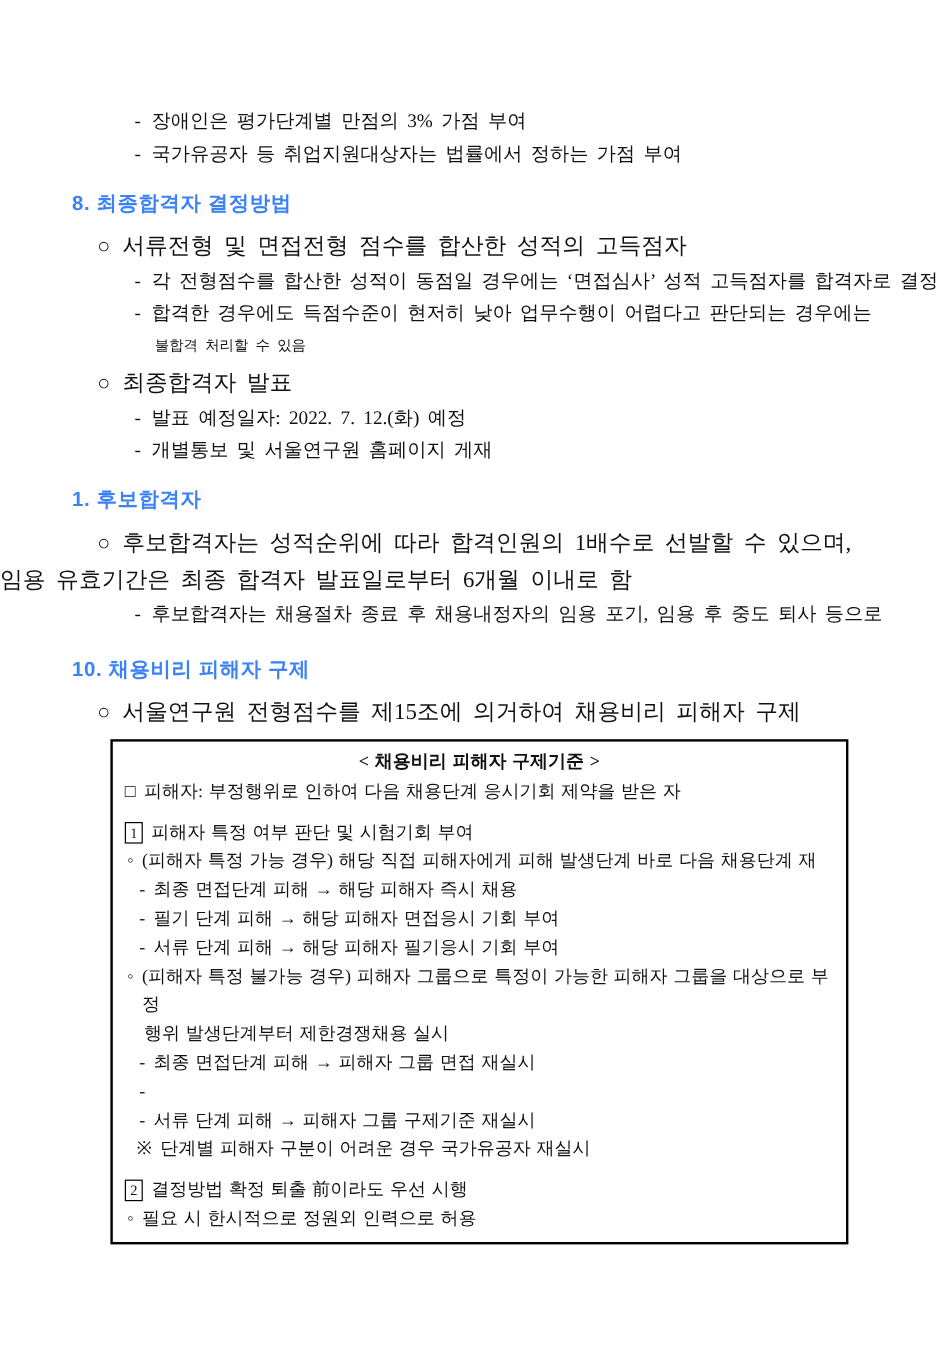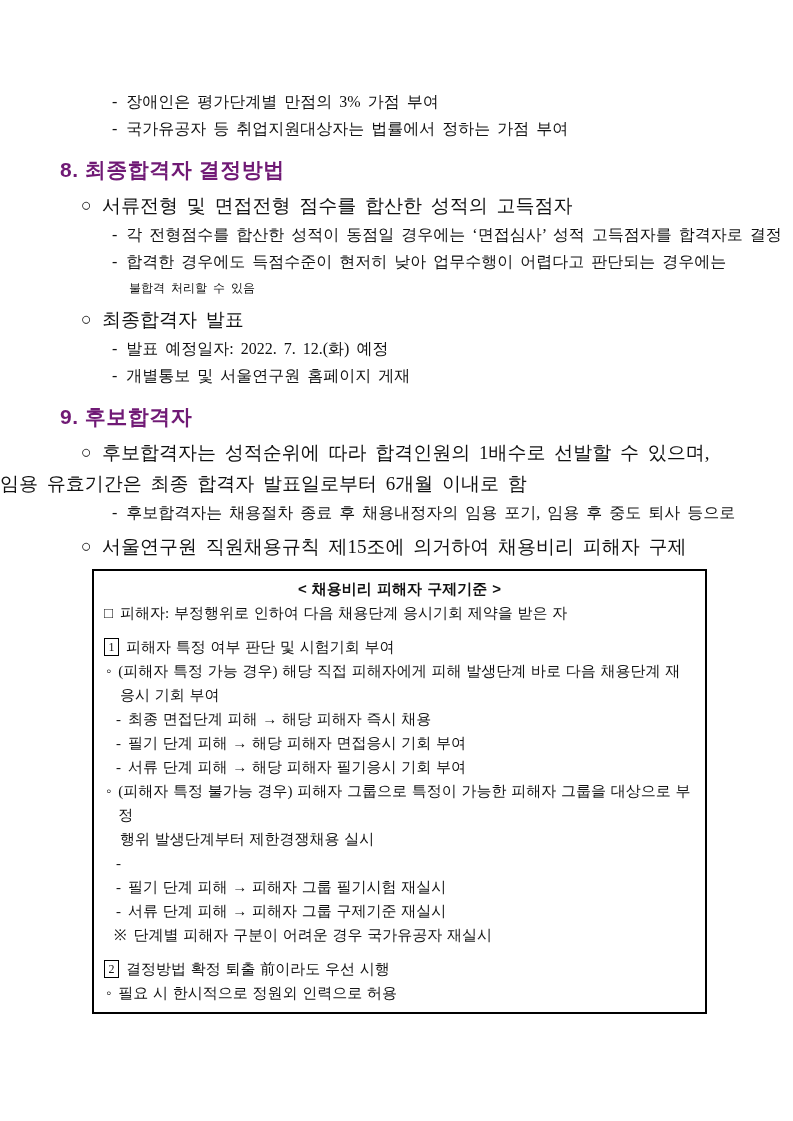--- a/index.html
+++ b/index.html
@@ -18,40 +18,40 @@
 
   
   .dash-sm { margin-left:112px; font-size:16px; line-height:27px; word-spacing:3px; }
   .dash-sm .blt { margin-right:9px; }
   .dash-sm-cont { margin-left:129px; font-size:12px; line-height:27px; word-spacing:3px; }
 
   
   .heading {
     margin-left:60px; margin-top:12px;
     font-family:"Liberation Sans","DejaVu Sans",sans-serif;
-    font-weight:700; font-size:21px; line-height:31px;
-    letter-spacing:0.5px; color:#701a75;
+    font-weight:700; font-size:17px; line-height:31px;
+    letter-spacing:0.5px; color:#3b82f6;
   }
 
   
   .circ { margin-left:81px; margin-top:5px; font-size:19px; line-height:31px; word-spacing:4px; }
   .circ .blt { margin-right:10px; font-size:18px; }
   .circ-cont { font-size:19px; line-height:31px; word-spacing:4px; }
 
   
   .rulebox {
     margin-left:92px; margin-top:7px;
     width:615px;
     border:2px solid #000;
     padding:5px 10px 7px 10px;
     font-size:15px; line-height:24px; word-spacing:1px;
   }
   .bx-title {
     text-align:center; font-weight:700; font-size:15px; line-height:25px;
-    font-family:Liberation Sans, sans-serif;
+    font-family:Liberation Serif, serif;
   }
   .bx-line { display:flex; align-items:flex-start; }
   .bx-line .blt { margin-right:7px; }
   .bx-gap { height:10px; }
   .bx-sq { margin-left:0; }
   .bx-num { margin-left:0; }
   .numbox {
     display:inline-block; flex:0 0 auto;
     min-width:15px; height:18px; margin-top:3px; margin-right:7px;
     border:1px solid #000; text-align:center;
@@ -98,36 +98,37 @@
   </div>
   <div class="line dash-sm">
     <span class="blt">-</span>
     <span>발표 예정일자: 2022. 7. 12.(화) 예정</span>
   </div>
   <div class="line dash-sm">
     <span class="blt">-</span>
     <span>개별통보 및 서울연구원 홈페이지 게재</span>
   </div>
 
-  <div class="heading">9. 후보합격자</div>
+  <div class="heading">1. 후보합격자</div>
 
   <div class="line circ">
     <span class="blt">○</span>
     <span>후보합격자는 성적순위에 따라 합격인원의 1배수로 선발할 수 있으며,</span>
   </div>
   <div class="circ-cont">임용 유효기간은 최종 합격자 발표일로부터 6개월 이내로 함</div>
   <div class="line dash-sm">
     <span class="blt">-</span>
     <span>후보합격자는 채용절차 종료 후 채용내정자의 임용 포기, 임용 후 중도 퇴사 등으로</span>
   </div>
 
+  <div class="heading" style="margin-top:16px">10. 채용비리 피해자 구제</div>
 
   <div class="line circ">
     <span class="blt">○</span>
-    <span>서울연구원 직원채용규칙 제15조에 의거하여 채용비리 피해자 구제</span>
+    <span>서울연구원 전형점수를 제15조에 의거하여 채용비리 피해자 구제</span>
   </div>
 
   <div class="rulebox">
     <div class="bx-title">&lt; 채용비리 피해자 구제기준 &gt;</div>
 
     <div class="bx-line bx-sq">
       <span class="blt">□</span>
       <span>피해자: 부정행위로 인하여 다음 채용단계 응시기회 제약을 받은 자</span>
     </div>
 
@@ -135,21 +136,20 @@
 
     <div class="bx-line bx-num">
       <span class="numbox">1</span>
       <span>피해자 특정 여부 판단 및 시험기회 부여</span>
     </div>
 
     <div class="bx-line bx-case">
       <span class="blt">◦</span>
       <span>(피해자 특정 가능 경우) 해당 직접 피해자에게 피해 발생단계 바로 다음 채용단계 재</span>
     </div>
-    <div class="bx-case-cont">응시 기회 부여</div>
 
     <div class="bx-line bx-dash">
       <span class="blt">-</span>
       <span>최종 면접단계 피해 → 해당 피해자 즉시 채용</span>
     </div>
     <div class="bx-line bx-dash">
       <span class="blt">-</span>
       <span>필기 단계 피해 → 해당 피해자 면접응시 기회 부여</span>
     </div>
     <div class="bx-line bx-dash">
@@ -158,24 +158,24 @@
     </div>
 
     <div class="bx-line bx-case">
       <span class="blt">◦</span>
       <span>(피해자 특정 불가능 경우) 피해자 그룹으로 특정이 가능한 피해자 그룹을 대상으로 부정</span>
     </div>
     <div class="bx-case-cont">행위 발생단계부터 제한경쟁채용 실시</div>
 
     <div class="bx-line bx-dash">
       <span class="blt">-</span>
+      <span>최종 면접단계 피해 → 피해자 그룹 면접 재실시</span>
     </div>
     <div class="bx-line bx-dash">
       <span class="blt">-</span>
-      <span>필기 단계 피해 → 피해자 그룹 필기시험 재실시</span>
     </div>
     <div class="bx-line bx-dash">
       <span class="blt">-</span>
       <span>서류 단계 피해 → 피해자 그룹 구제기준 재실시</span>
     </div>
     <div class="bx-line bx-note">
       <span class="blt">※</span>
       <span>단계별 피해자 구분이 어려운 경우 국가유공자 재실시</span>
     </div>
 

